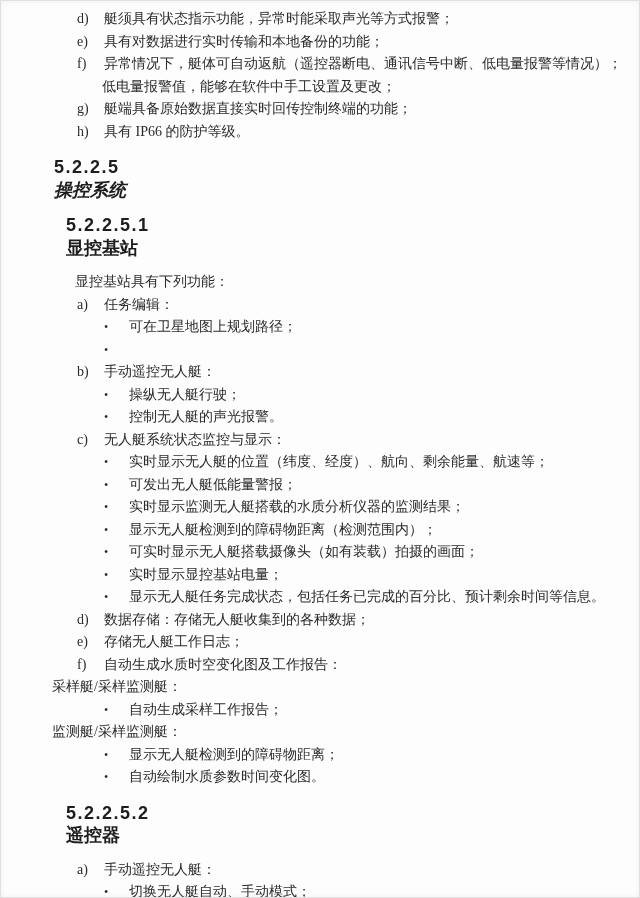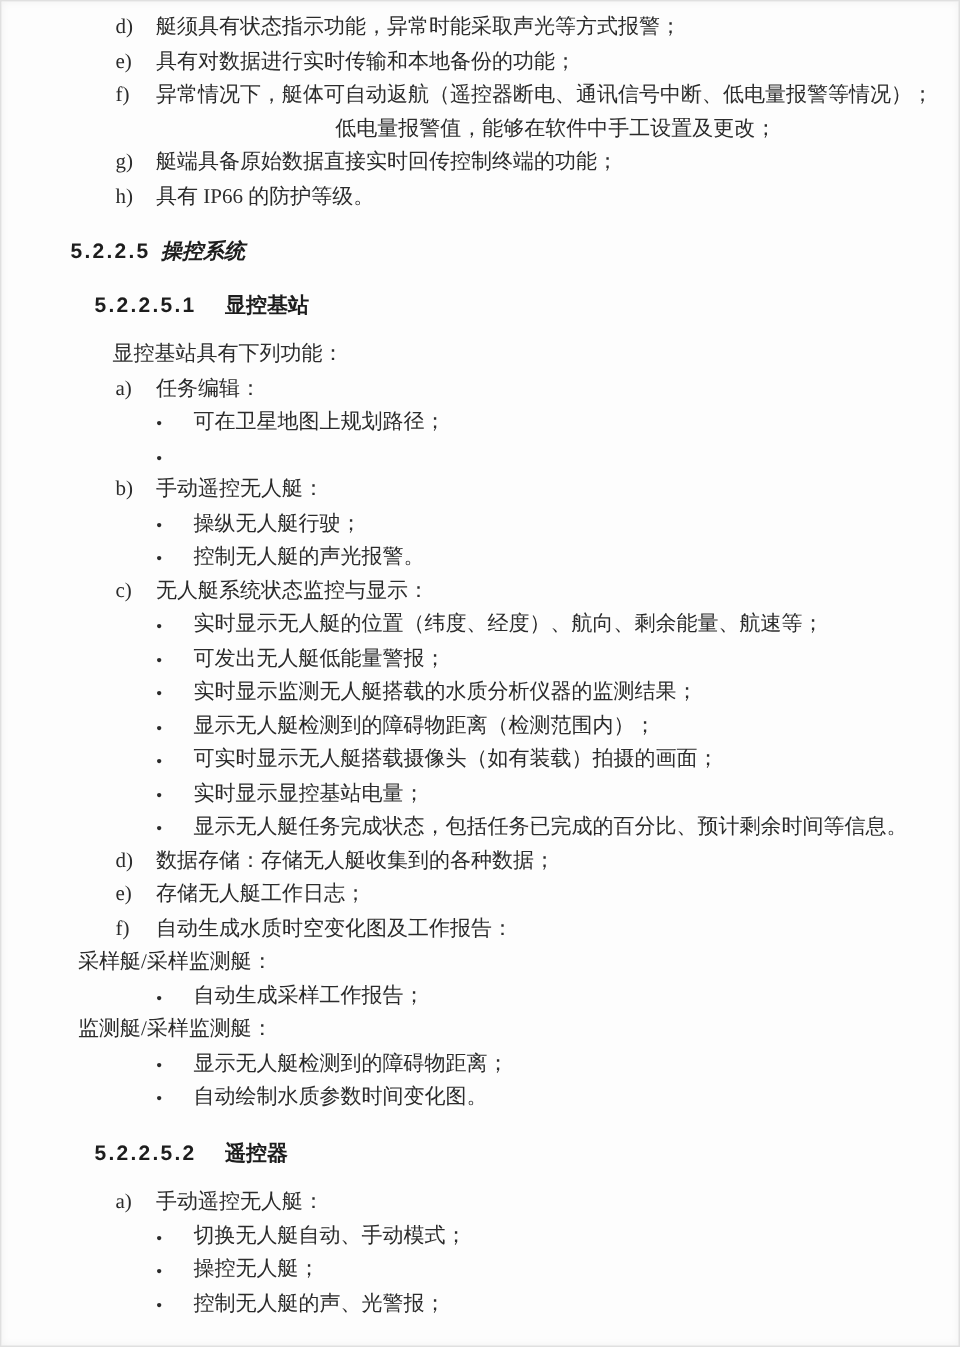--- a/index.html
+++ b/index.html
@@ -25,43 +25,44 @@
     align-items: flex-start;
     line-height: 22.5px;
     font-size: 14px;
     white-space: nowrap;
   }
   .row .letter {
     width: 27px;
     flex: none;
   }
   .row.letter-row  { padding-left: 76px; }
-  .row.cont-row    { padding-left: 101px; justify-content: center; }
+  .row.cont-row    { padding-left: 101px; }
   .row.bullet-row  { padding-left: 103px; }
   .row.bullet-row .glyph {
     width: 25px;
     flex: none;
     font-size: 12px;
     line-height: 22.5px;
   }
   .row.para-row     { padding-left: 74px; text-align: right; }
   .row.sublabel-row { padding-left: 51px; }
   .heading {
     display: flex;
     align-items: baseline;
     padding-left: 46px;
     font-weight: bold;
-    font-size: 14px;
+    font-size: 18px;
     line-height: 22.5px;
     font-family: "Liberation Sans", "DejaVu Sans", sans-serif;
     color: #1d1d1d;
     white-space: nowrap;
+    flex-direction: column;
   }
   .heading.h4 { margin: 13px 0 11px 0; }
-  .heading.h5 { margin: 13px 0 12px 16px; }
+  .heading.h5 { margin: 13px 0 12px 0; }
   .heading .num { letter-spacing: 1.5px; }
   .heading.h4 .title { margin-left: 7px; font-style: italic; }
   .heading.h5 .title { margin-left: 19px; }
 </style>
 </head>
 <body>
 
 <div class="page">
     <div class="row letter-row">
       <span class="letter">d)</span>

